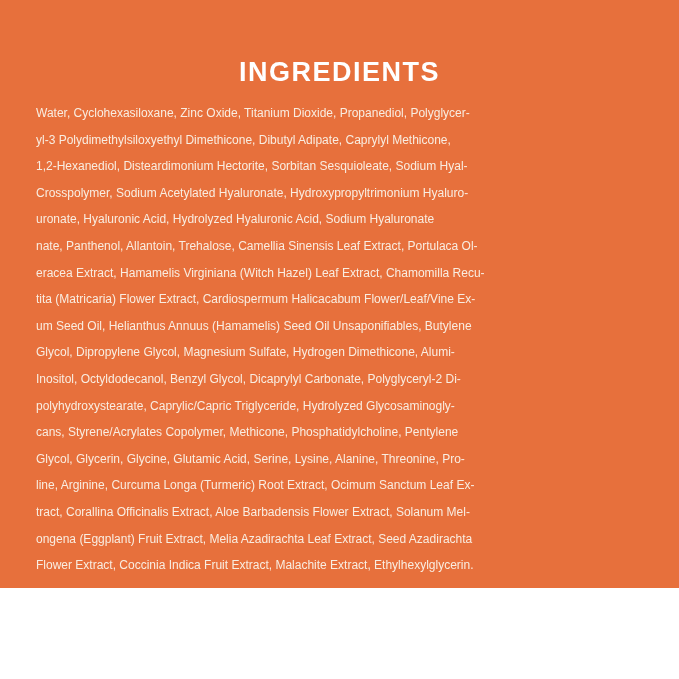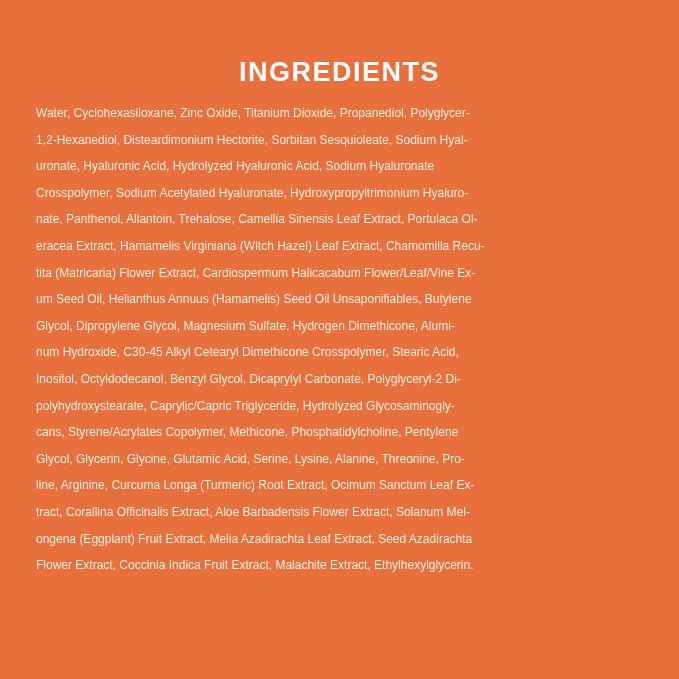--- a/index.html
+++ b/index.html
@@ -10,21 +10,21 @@
   *{margin:0;padding:0;box-sizing:border-box;}
   html,body{width:679px;height:679px;}
   body{
     font-family:"Liberation Sans", sans-serif;
     overflow:hidden;
   }
   .label{
     position:absolute;
     inset:0;
     width:679px;
-    height:679px;
+    height:588px;
     background:var(--bg);
   }
   .title{
     margin-top:57px;
     text-align:center;
     color:var(--title-color);
     font-size:27px;
     font-weight:700;
     letter-spacing:1.5px;
     line-height:30px;
@@ -40,29 +40,29 @@
     white-space:pre;
   }
 </style>
 </head>
 <body>
 
 <div class="label">
   <h1 class="title">INGREDIENTS</h1>
   <div class="body-text">
       <div class="line">Water, Cyclohexasiloxane, Zinc Oxide, Titanium Dioxide, Propanediol, Polyglycer-</div>
+      <div class="line">yl-3 Polydimethylsiloxyethyl Dimethicone, Dibutyl Adipate, Caprylyl Methicone,</div>
       <div class="line">1,2-Hexanediol, Disteardimonium Hectorite, Sorbitan Sesquioleate, Sodium Hyal-</div>
+      <div class="line">Crosspolymer, Sodium Acetylated Hyaluronate, Hydroxypropyltrimonium Hyaluro-</div>
       <div class="line">uronate, Hyaluronic Acid, Hydrolyzed Hyaluronic Acid, Sodium Hyaluronate</div>
-      <div class="line">Crosspolymer, Sodium Acetylated Hyaluronate, Hydroxypropyltrimonium Hyaluro-</div>
       <div class="line">nate, Panthenol, Allantoin, Trehalose, Camellia Sinensis Leaf Extract, Portulaca Ol-</div>
       <div class="line">eracea Extract, Hamamelis Virginiana (Witch Hazel) Leaf Extract, Chamomilla Recu-</div>
       <div class="line">tita (Matricaria) Flower Extract, Cardiospermum Halicacabum Flower/Leaf/Vine Ex-</div>
       <div class="line">um Seed Oil, Helianthus Annuus (Hamamelis) Seed Oil Unsaponifiables, Butylene</div>
       <div class="line">Glycol, Dipropylene Glycol, Magnesium Sulfate, Hydrogen Dimethicone, Alumi-</div>
-      <div class="line">num Hydroxide, C30-45 Alkyl Cetearyl Dimethicone Crosspolymer, Stearic Acid,</div>
       <div class="line">Inositol, Octyldodecanol, Benzyl Glycol, Dicaprylyl Carbonate, Polyglyceryl-2 Di-</div>
       <div class="line">polyhydroxystearate, Caprylic/Capric Triglyceride, Hydrolyzed Glycosaminogly-</div>
       <div class="line">cans, Styrene/Acrylates Copolymer, Methicone, Phosphatidylcholine, Pentylene</div>
       <div class="line">Glycol, Glycerin, Glycine, Glutamic Acid, Serine, Lysine, Alanine, Threonine, Pro-</div>
       <div class="line">line, Arginine, Curcuma Longa (Turmeric) Root Extract, Ocimum Sanctum Leaf Ex-</div>
       <div class="line">tract, Corallina Officinalis Extract, Aloe Barbadensis Flower Extract, Solanum Mel-</div>
       <div class="line">ongena (Eggplant) Fruit Extract, Melia Azadirachta Leaf Extract, Seed Azadirachta</div>
       <div class="line">Flower Extract, Coccinia Indica Fruit Extract, Malachite Extract, Ethylhexylglycerin.</div>
     </div>
 </div>

